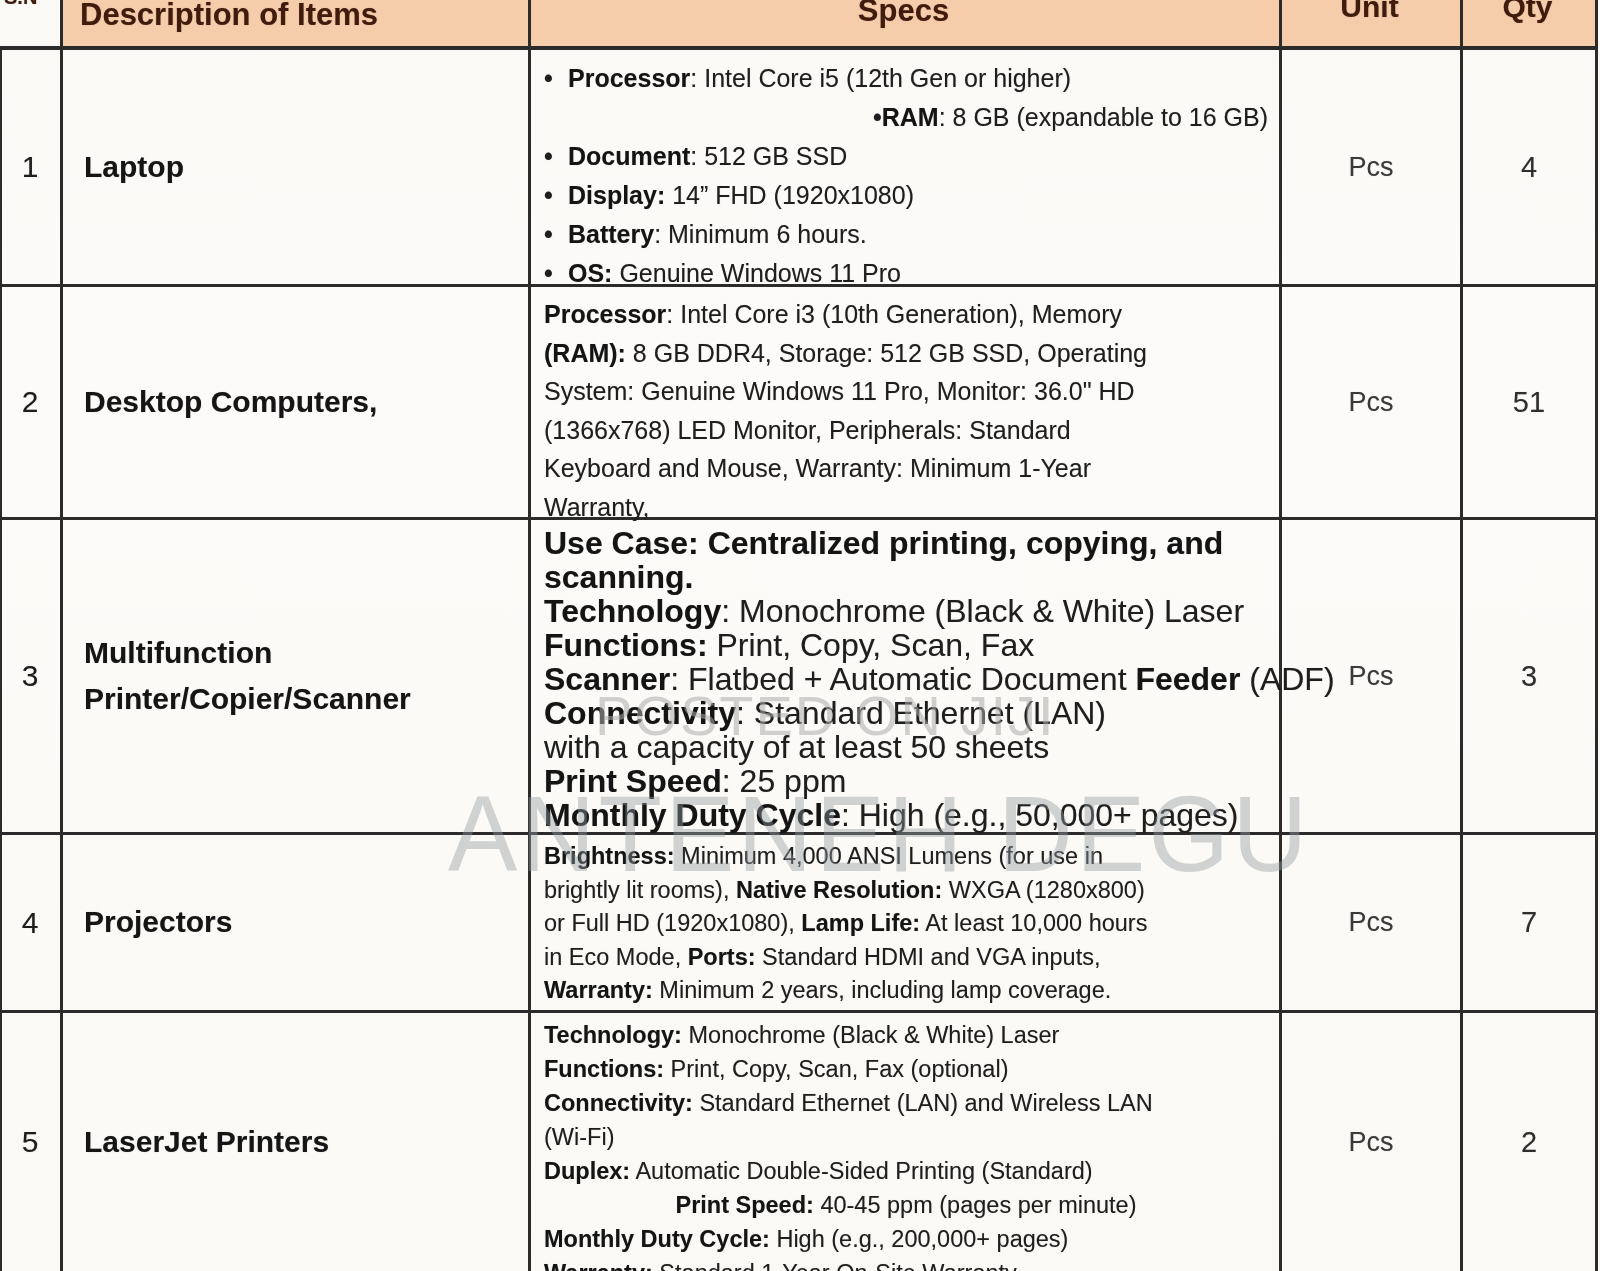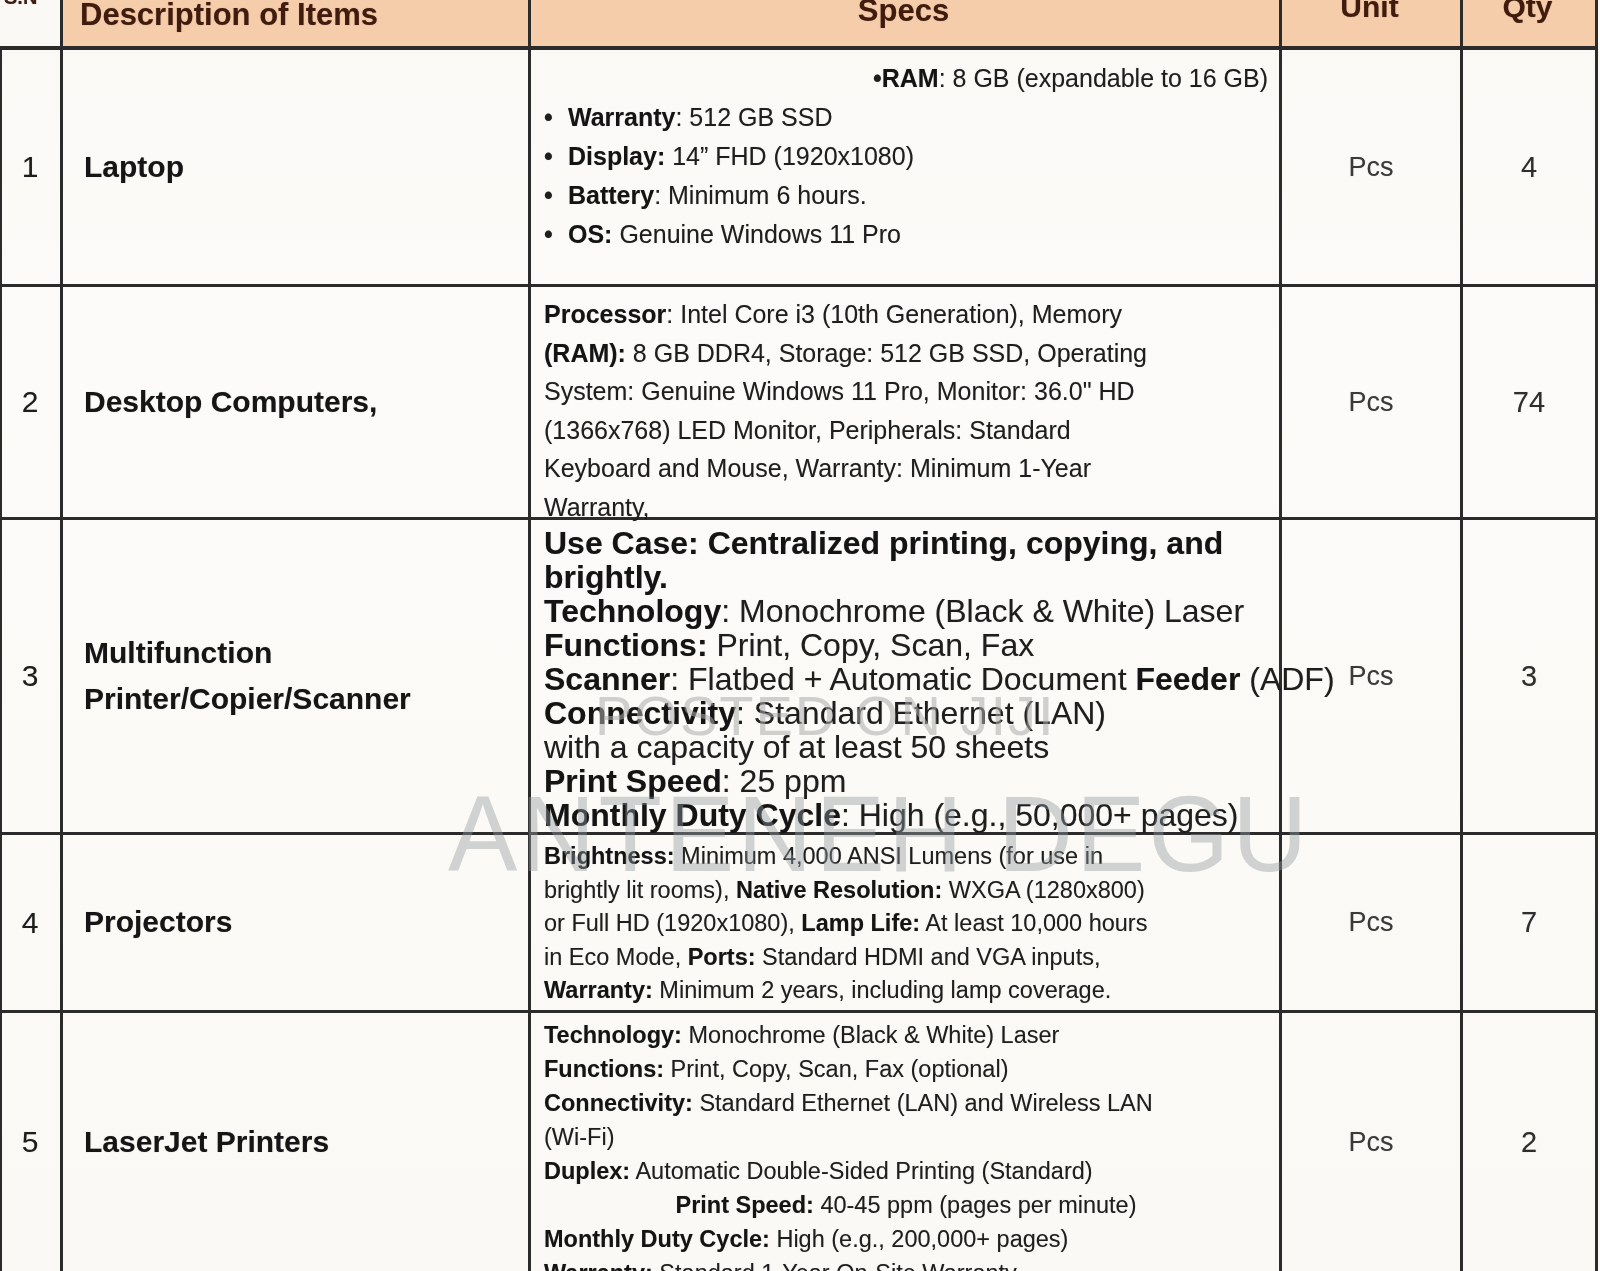--- a/index.html
+++ b/index.html
@@ -67,22 +67,23 @@
   <div class="vline" style="left:1460px;"></div>
   <div class="vline" style="left:1595px;"></div>
 
   <div id="rows-layer">
       <div class="row" style="top: 50px;">
         <div class="sn-cell" style="height: 234px;">1</div>
         <div class="desc-cell" style="height: 234px;">
           <div>Laptop</div>
         </div>
         <div class="specs-block" style="top: 9px; font-size: 25px;">
+          <div class="spec-line" style="height: 39px; line-height: 39px;"><span class="bullet">•</span><b>Processor</b><span>: Intel Core i5 (12th Gen or higher)</span></div>
           <div class="spec-line" style="height: 39px; line-height: 39px; text-align: right;"><span class="bullet">•</span><b>RAM</b><span>: 8 GB (expandable to 16 GB)</span></div>
-          <div class="spec-line" style="height: 39px; line-height: 39px;"><span class="bullet">•</span><b>Warranty</b><span>: 512 GB SSD</span></div>
+          <div class="spec-line" style="height: 39px; line-height: 39px;"><span class="bullet">•</span><b>Document</b><span>: 512 GB SSD</span></div>
           <div class="spec-line" style="height: 39px; line-height: 39px;"><span class="bullet">•</span><b>Display:</b><span> 14” FHD (1920x1080)</span></div>
           <div class="spec-line" style="height: 39px; line-height: 39px;"><span class="bullet">•</span><b>Battery</b><span>: Minimum 6 hours.</span></div>
           <div class="spec-line" style="height: 39px; line-height: 39px;"><span class="bullet">•</span><b>OS:</b><span> Genuine Windows 11 Pro</span></div>
         </div>
         <div class="unit-cell" style="height: 234px;">Pcs</div>
         <div class="qty-cell" style="height: 234px;">4</div>
       </div>
       <div class="row" style="top: 287px;">
         <div class="sn-cell" style="height: 230px;">2</div>
         <div class="desc-cell" style="height: 230px;">
@@ -90,31 +91,31 @@
         </div>
         <div class="specs-block" style="top: 8px; font-size: 25px;">
           <div class="spec-line" style="height: 38.5px; line-height: 38.5px;"><b>Processor</b><span>: Intel Core i3 (10th Generation), Memory</span></div>
           <div class="spec-line" style="height: 38.5px; line-height: 38.5px;"><b>(RAM):</b><span> 8 GB DDR4, Storage: 512 GB SSD, Operating</span></div>
           <div class="spec-line" style="height: 38.5px; line-height: 38.5px;"><span>System: Genuine Windows 11 Pro, Monitor: 36.0" HD</span></div>
           <div class="spec-line" style="height: 38.5px; line-height: 38.5px;"><span>(1366x768) LED Monitor, Peripherals: Standard</span></div>
           <div class="spec-line" style="height: 38.5px; line-height: 38.5px;"><span>Keyboard and Mouse, Warranty: Minimum 1-Year</span></div>
           <div class="spec-line" style="height: 38.5px; line-height: 38.5px;"><span>Warranty,</span></div>
         </div>
         <div class="unit-cell" style="height: 230px;">Pcs</div>
-        <div class="qty-cell" style="height: 230px;">74</div>
+        <div class="qty-cell" style="height: 230px;">51</div>
       </div>
       <div class="row" style="top: 520px;">
         <div class="sn-cell" style="height: 312px;">3</div>
         <div class="desc-cell" style="height: 312px;">
           <div>Multifunction</div>
           <div>Printer/Copier/Scanner</div>
         </div>
         <div class="specs-block" style="top: 6px; font-size: 32px;">
           <div class="spec-line" style="height: 34px; line-height: 34px;"><b>Use Case: Centralized printing, copying, and</b></div>
-          <div class="spec-line" style="height: 34px; line-height: 34px;"><b>brightly.</b></div>
+          <div class="spec-line" style="height: 34px; line-height: 34px;"><b>scanning.</b></div>
           <div class="spec-line" style="height: 34px; line-height: 34px;"><b>Technology</b><span>: Monochrome (Black &amp; White) Laser</span></div>
           <div class="spec-line" style="height: 34px; line-height: 34px;"><b>Functions:</b><span> Print, Copy, Scan, Fax</span></div>
           <div class="spec-line" style="height: 34px; line-height: 34px;"><b>Scanner</b><span>: Flatbed + Automatic Document </span><b>Feeder</b><span> (ADF)</span></div>
           <div class="spec-line" style="height: 34px; line-height: 34px;"><b>Connectivity</b><span>: Standard Ethernet (LAN)</span></div>
           <div class="spec-line" style="height: 34px; line-height: 34px;"><span>with a capacity of at least 50 sheets</span></div>
           <div class="spec-line" style="height: 34px; line-height: 34px;"><b>Print Speed</b><span>: 25 ppm</span></div>
           <div class="spec-line" style="height: 34px; line-height: 34px;"><b>Monthly Duty Cycle</b><span>: High (e.g., 50,000+ pages)</span></div>
         </div>
         <div class="unit-cell" style="height: 312px;">Pcs</div>
         <div class="qty-cell" style="height: 312px;">3</div>

